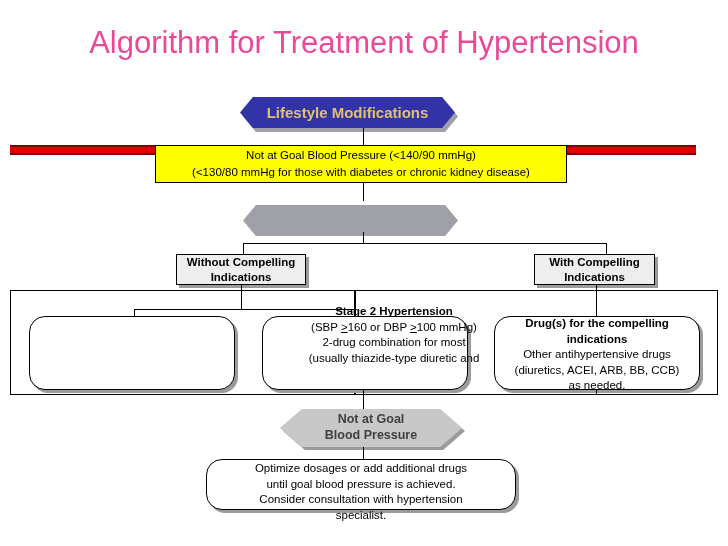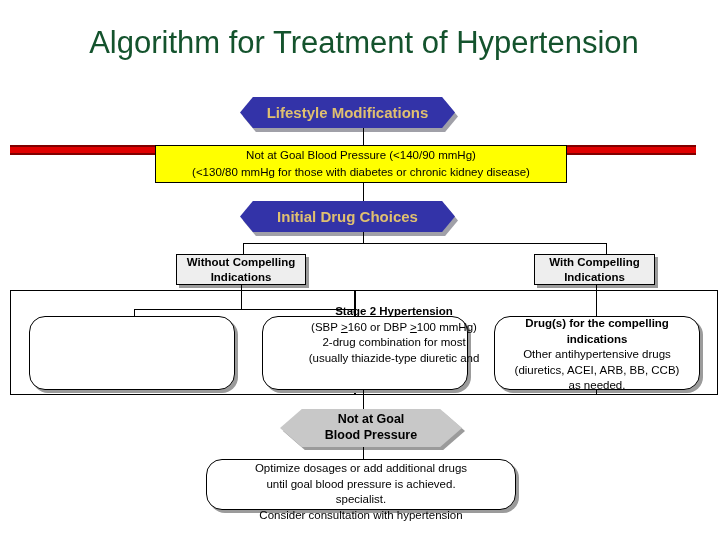--- a/index.html
+++ b/index.html
@@ -25,21 +25,21 @@
   }
 
   
   .title {
     position: absolute;
     left: 0; top: 25px;
     width: 728px;
     text-align: center;
     font-size: 31px;
     font-weight: normal;
-    color: #14532d;
+    color: #ec4899;
     letter-spacing: 0px;
     font-family: "Liberation Sans", sans-serif;
   }
 
   
   .hex {
     position: absolute;
     display: flex;
     align-items: center;
     justify-content: center;
@@ -59,21 +59,21 @@
     background: #a0a0a8;
     clip-path: polygon(6% 0%, 94% 0%, 100% 50%, 94% 100%, 6% 100%, 0% 50%);
   }
 
   
   .hex-gray {
     position: absolute;
     display: flex;
     align-items: center;
     justify-content: center;
-    color: #000000;
+    color: #404040;
     font-size: 12.5px;
     font-weight: bold;
     text-align: center;
     line-height: 1.25;
     clip-path: polygon(12% 0%, 88% 0%, 100% 50%, 88% 100%, 12% 100%, 0% 50%);
     background: #c8c8c8;
     box-sizing: border-box;
   }
 
   
@@ -185,23 +185,20 @@
   <div class="redbar" style="left:566px; top:145px; width:130px; height:10px;"></div>
 
   <div class="yellowbox" style="left:155px; top:145px; width:412px; height:38px;">
     <div>Not at Goal Blood Pressure (&lt;140/90 mmHg)</div>
     <div>(&lt;130/80 mmHg for those with diabetes or chronic kidney disease)</div>
   </div>
 
   <div class="ln-v" style="left:363px; top:183px; height:18px;"></div>
 
   <div class="hex-shadow" style="left:243px; top:205px; width:215px; height:31px;"></div>
-  <div class="hex" style="left:240px; top:201px; width:215px; height:31px;">
-    <span class="hex-label">Initial Drug Choices</span>
-  </div>
 
   <div class="ln-v" style="left:363px; top:232px; height:11px;"></div>
   <div class="ln-h" style="left:243px; top:243px; width:364px;"></div>
   <div class="ln-v" style="left:243px; top:243px; height:12px;"></div>
   <div class="ln-v" style="left:606px; top:243px; height:12px;"></div>
 
   <div class="graybox-shadow" style="left:179px; top:257px; width:130px; height:31px;"></div>
   <div class="graybox" style="left:176px; top:254px; width:130px; height:31px;">
     <div>
       <div>Without Compelling</div>
@@ -259,17 +256,17 @@
     </div>
   </div>
 
   <div class="ln-v" style="left:363px; top:447px; height:12px;"></div>
 
   <div class="roundbox-shadow" style="left:209px; top:462px; width:310px; height:51px;"></div>
   <div class="roundbox" style="left:206px; top:459px; width:310px; height:51px;"></div>
   <div class="roundbox-text" style="left:206px; top:461px; width:310px;">
     <span class="ln">Optimize dosages or add additional drugs</span>
     <span class="ln">until goal blood pressure is achieved.</span>
+    <span class="ln">Consider consultation with hypertension</span>
     <span class="ln">specialist.</span>
-    <span class="ln">Consider consultation with hypertension</span>
   </div>
 
 </div>
 
 </body></html>

